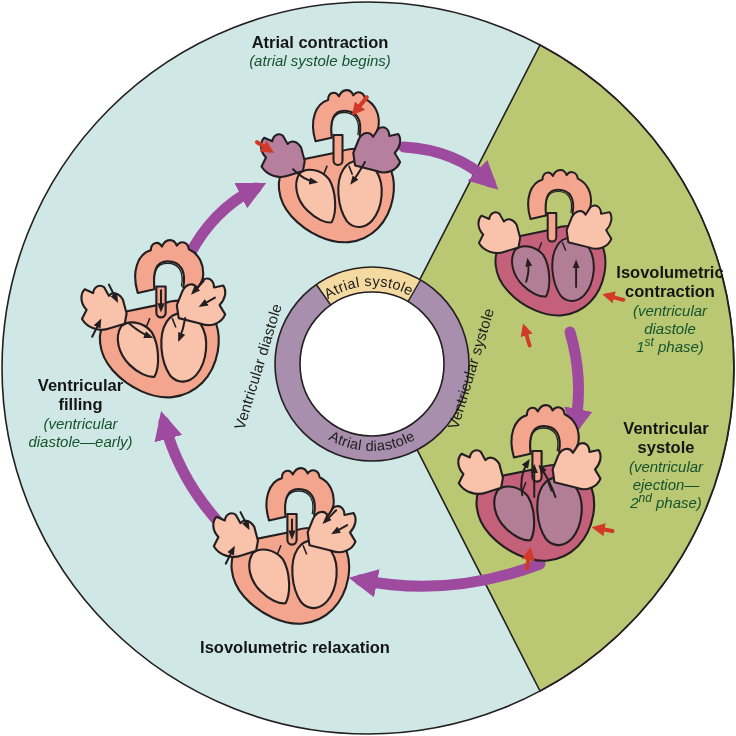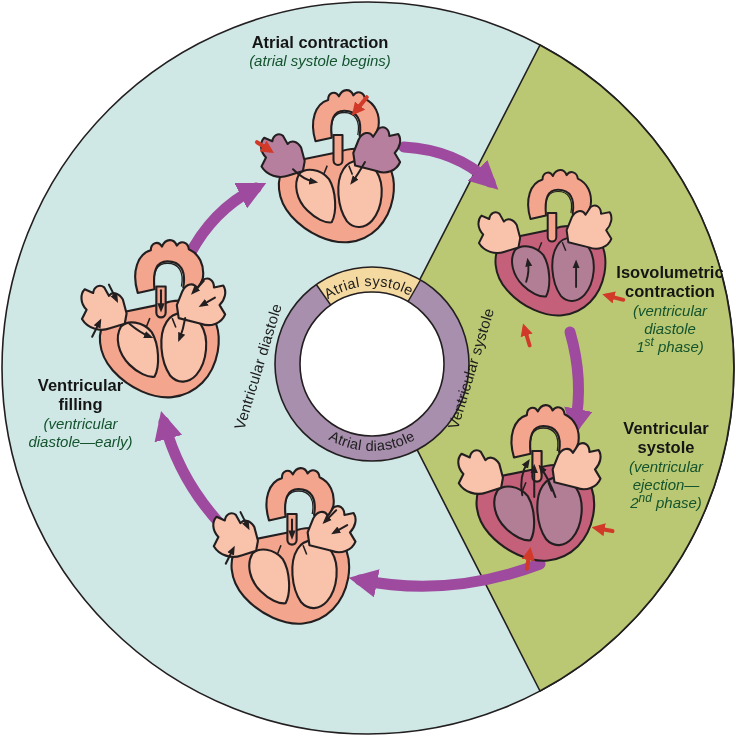--- a/index.html
+++ b/index.html
@@ -178,20 +178,21 @@
     <span>systole</span>
   </div>
   <div class="phase-sub">
     <span>(ventricular</span><br>
     <span>ejection—</span><br>
     <span>2</span><sup>nd</sup><span> phase)</span>
   </div>
 </div>
 
 <div class="phase-label" style="left:145px;top:638px;width:300px;">
+  <div class="phase-title">Isovolumetric relaxation</div>
 </div>
 
 <div class="phase-label" style="left:8px;top:376px;width:145px;">
   <div class="phase-title">
     <span>Ventricular</span><br>
     <span>filling</span>
   </div>
   <div class="phase-sub">
     <span>(ventricular</span><br>
     <span>diastole—early)</span>

